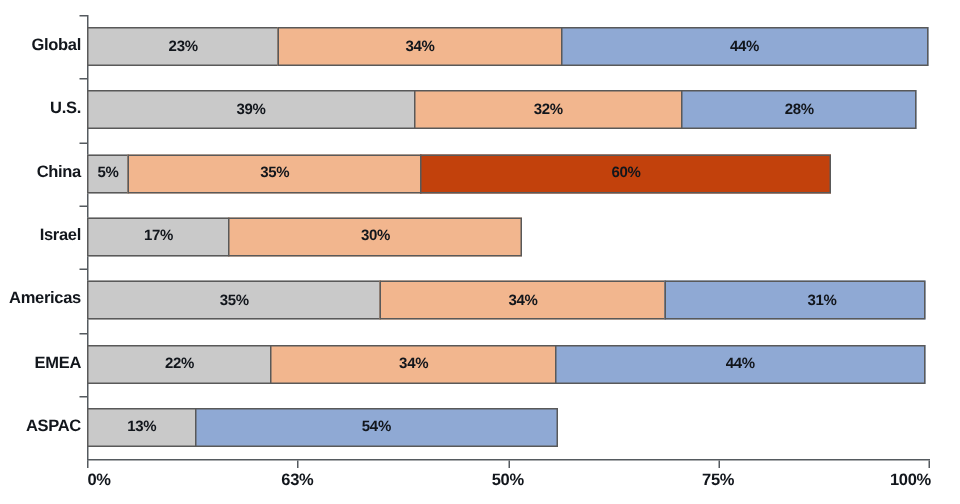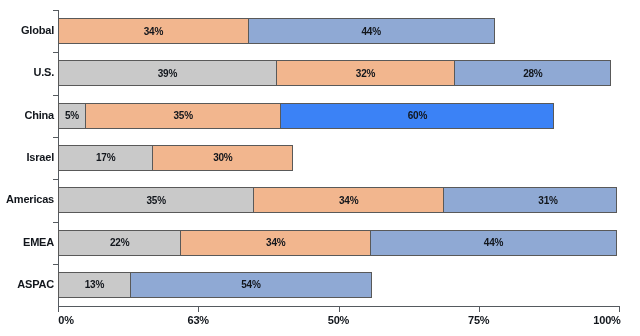--- a/index.html
+++ b/index.html
@@ -150,20 +150,23 @@
       <div class="y-tick" style="top: 10px;"></div>
       <div class="y-tick" style="top: 52.3px;"></div>
       <div class="y-tick" style="top: 94.6px;"></div>
       <div class="y-tick" style="top: 136.9px;"></div>
       <div class="y-tick" style="top: 179.2px;"></div>
       <div class="y-tick" style="top: 221.5px;"></div>
       <div class="y-tick" style="top: 263.8px;"></div>
     </div>
   <div id="plot-area">
       <div class="bar-row" style="top: 8px;">
+        <div class="bar-seg" style="background: rgb(201, 201, 201); width: 129.03px;">
+          <span class="seg-label">23%</span>
+        </div>
         <div class="bar-seg" style="background: rgb(242, 182, 142); width: 190.74px;">
           <span class="seg-label">34%</span>
         </div>
         <div class="bar-seg" style="background: rgb(143, 169, 212); width: 246.84px;">
           <span class="seg-label">44%</span>
         </div>
       </div>
       <div class="bar-row" style="top: 50.3px;">
         <div class="bar-seg" style="background: rgb(201, 201, 201); width: 218.79px;">
           <span class="seg-label">39%</span>
@@ -175,29 +178,29 @@
           <span class="seg-label">28%</span>
         </div>
       </div>
       <div class="bar-row" style="top: 92.6px;">
         <div class="bar-seg" style="background: rgb(201, 201, 201); width: 28.05px;">
           <span class="seg-label">5%</span>
         </div>
         <div class="bar-seg" style="background: rgb(242, 182, 142); width: 196.35px;">
           <span class="seg-label">35%</span>
         </div>
-        <div class="bar-seg" style="background: #3b82f6; width: 274px;">
+        <div class="bar-seg" style="background: #c2410c; width: 274px;">
           <span class="seg-label">60%</span>
         </div>
       </div>
       <div class="bar-row" style="top: 134.9px;">
         <div class="bar-seg" style="background: rgb(201, 201, 201); width: 95.37px;">
           <span class="seg-label">17%</span>
         </div>
-        <div class="bar-seg" style="background: rgb(242, 182, 142); width: 141px;">
+        <div class="bar-seg" style="background: rgb(242, 182, 142); width: 196px;">
           <span class="seg-label">30%</span>
         </div>
       </div>
       <div class="bar-row" style="top: 177.2px;">
         <div class="bar-seg" style="background: rgb(201, 201, 201); width: 196.35px;">
           <span class="seg-label">35%</span>
         </div>
         <div class="bar-seg" style="background: rgb(242, 182, 142); width: 190.74px;">
           <span class="seg-label">34%</span>
         </div>

